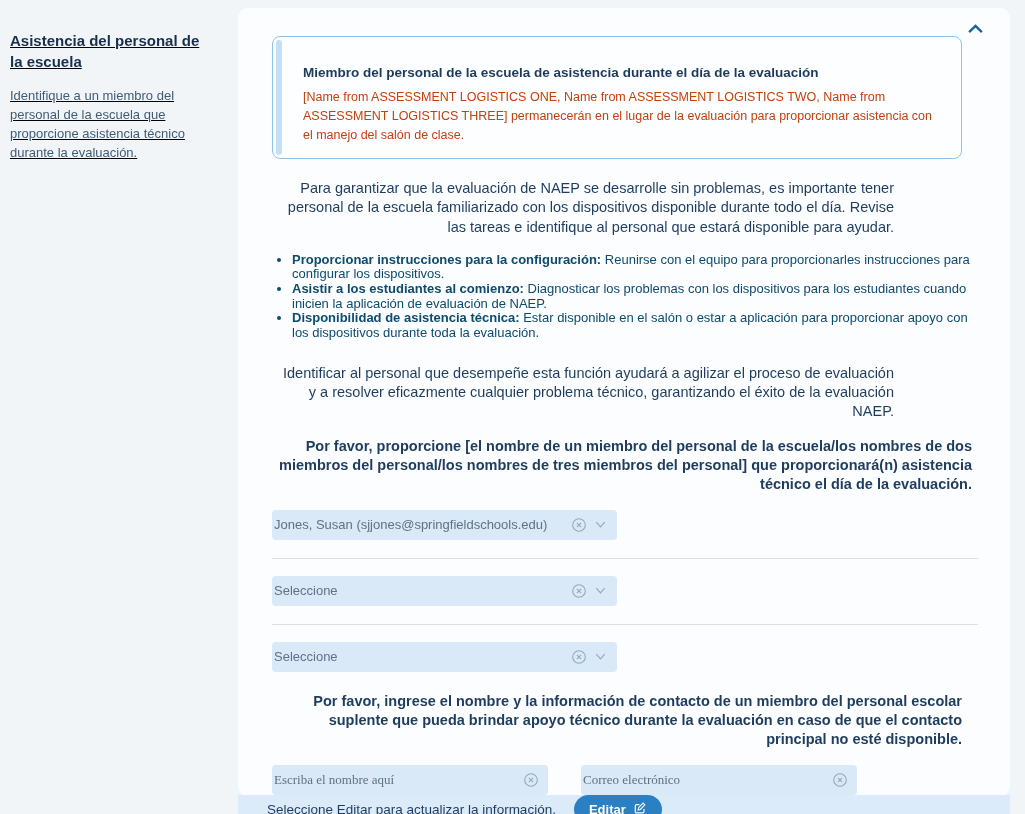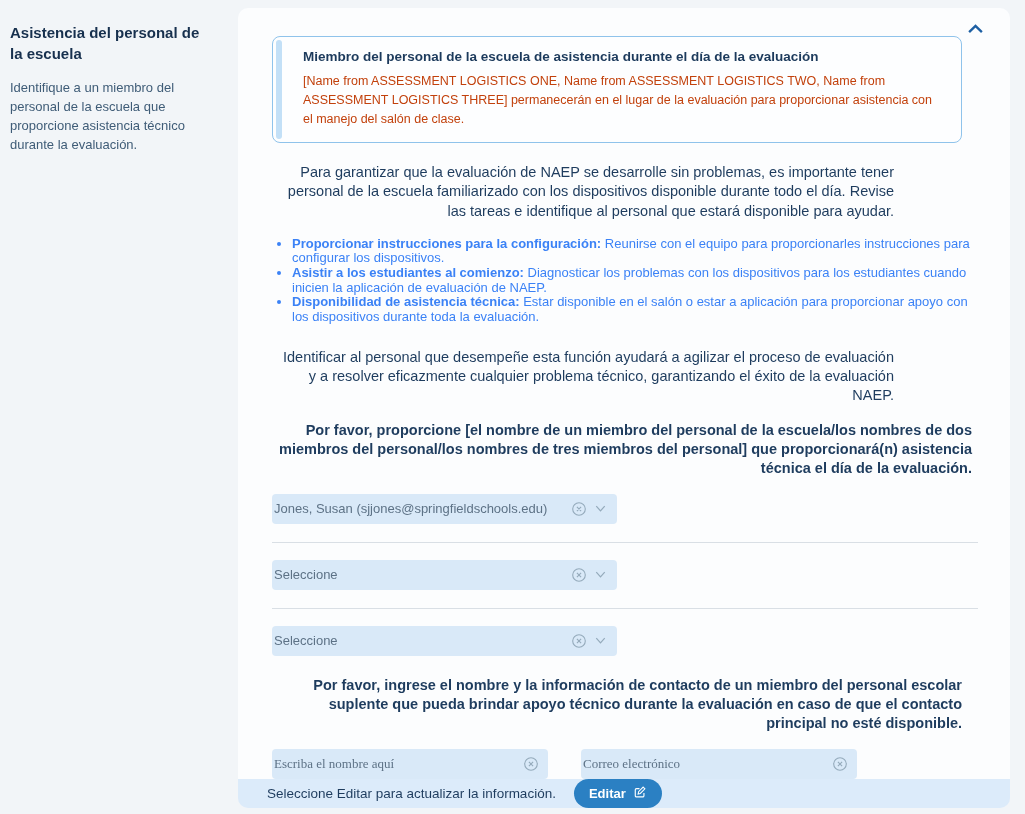--- a/index.html
+++ b/index.html
@@ -6,23 +6,24 @@
   html, body { width: 1025px; height: 814px; }
   body {
     font-family: "Liberation Sans", "DejaVu Sans", sans-serif;
     background: #f2f5f8;
     position: relative;
     overflow: hidden;
   }
   
   .sidebar {
     position: absolute;
-    left: 0; top: 0;
+    left: 0; top: 8px;
     width: 238px;
     padding: 22px 26px 0 10px;
+    text-decoration: underline;
   }
   .sidebar h2 {
     font-size: 15px;
     font-weight: 700;
     color: #17304e;
     line-height: 1.4;
     margin-bottom: 15px;
   }
   .sidebar p {
     font-size: 13px;
@@ -53,21 +54,21 @@
     padding: 28px 34px 0 34px;
   }
   
   .callout {
     position: relative;
     width: 690px;
     min-height: 96px;
     border: 1.5px solid #8fc3eb;
     border-radius: 8px;
     background: #fdfeff;
-    padding: 12px 20px 14px 30px;
+    padding: 28px 20px 14px 30px;
     margin-bottom: 20px;
   }
   .callout::before {
     content: "";
     position: absolute;
     left: 3px; top: 3px; bottom: 3px;
     width: 6px;
     background: #c3e0f7;
     border-radius: 3px;
   }
@@ -95,21 +96,21 @@
   .staff-prompt { max-width: 700px; margin-bottom: 15px; }
   .backup-prompt { max-width: 690px; margin-top: 20px; margin-bottom: 16px; }
   ul.bullets {
     list-style: disc outside;
     padding-left: 20px;
     margin-bottom: 23px;
     max-width: 720px;
   }
   ul.bullets li {
     font-size: 13px;
-    color: #3b82f6;
+    color: #0c4a6e;
     line-height: 1.13;
   }
   ul.bullets li b { font-weight: 700; }
   
   .field {
     width: 345px;
     height: 30px;
     background: #d9e9f8;
     border-radius: 4px;
     display: flex;
@@ -196,21 +197,21 @@
     <p class="para intro">Para garantizar que la evaluación de NAEP se desarrolle sin problemas, es importante tener personal de la escuela familiarizado con los dispositivos disponible durante todo el día. Revise las tareas e identifique al personal que estará disponible para ayudar.</p>
 
     <ul class="bullets">
       <li><b>Proporcionar instrucciones para la configuración:</b><span> Reunirse con el equipo para proporcionarles instrucciones para configurar los dispositivos.</span></li>
       <li><b>Asistir a los estudiantes al comienzo:</b><span> Diagnosticar los problemas con los dispositivos para los estudiantes cuando inicien la aplicación de evaluación de NAEP.</span></li>
       <li><b>Disponibilidad de asistencia técnica:</b><span> Estar disponible en el salón o estar a aplicación para proporcionar apoyo con los dispositivos durante toda la evaluación.</span></li>
     </ul>
 
     <p class="para outro">Identificar al personal que desempeñe esta función ayudará a agilizar el proceso de evaluación y a resolver eficazmente cualquier problema técnico, garantizando el éxito de la evaluación NAEP.</p>
 
-    <p class="para bold-para staff-prompt">Por favor, proporcione [el nombre de un miembro del personal de la escuela/los nombres de dos miembros del personal/los nombres de tres miembros del personal] que proporcionará(n) asistencia técnica el día de la evaluación.</p>
+    <p class="para bold-para staff-prompt">Por favor, proporcione [el nombre de un miembro del personal de la escuela/los nombres de dos miembros del personal/los nombres de tres miembros del personal] que proporcionará(n) asistencia técnico el día de la evaluación.</p>
 
     <div class="field">
       <span class="value">Jones, Susan (sjjones@springfieldschools.edu)</span>
       <span class="icn">
         <svg width="16" height="16" viewBox="0 0 16 16" fill="none">
             <circle cx="8" cy="8" r="6.3" stroke="#94aabb" stroke-width="1.1"></circle>
             <path d="M5.9 5.9 L10.1 10.1 M10.1 5.9 L5.9 10.1" stroke="#94aabb" stroke-width="1.1"></path>
           </svg>
       </span>
       <span class="icn">

